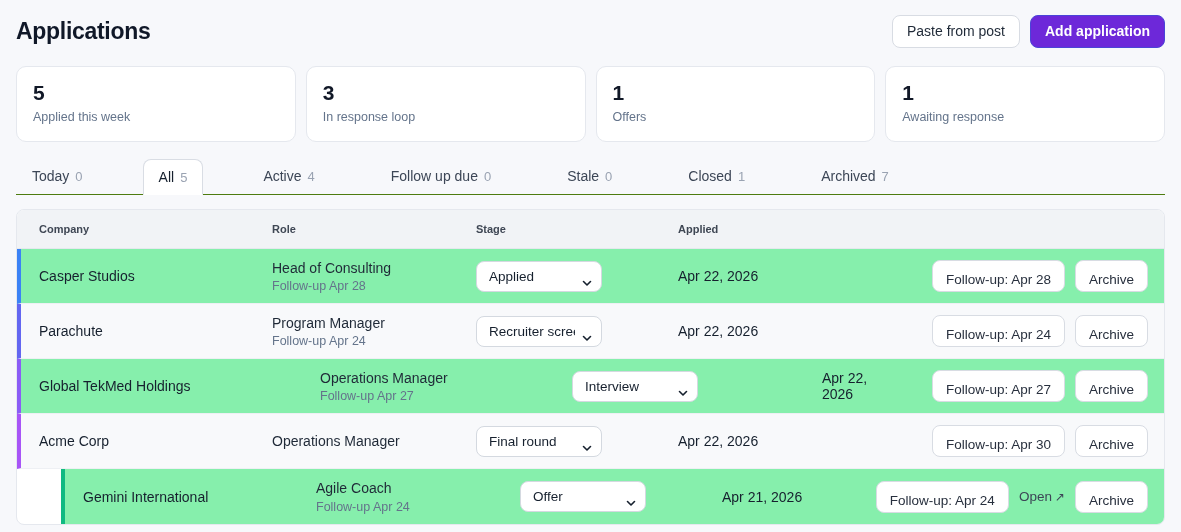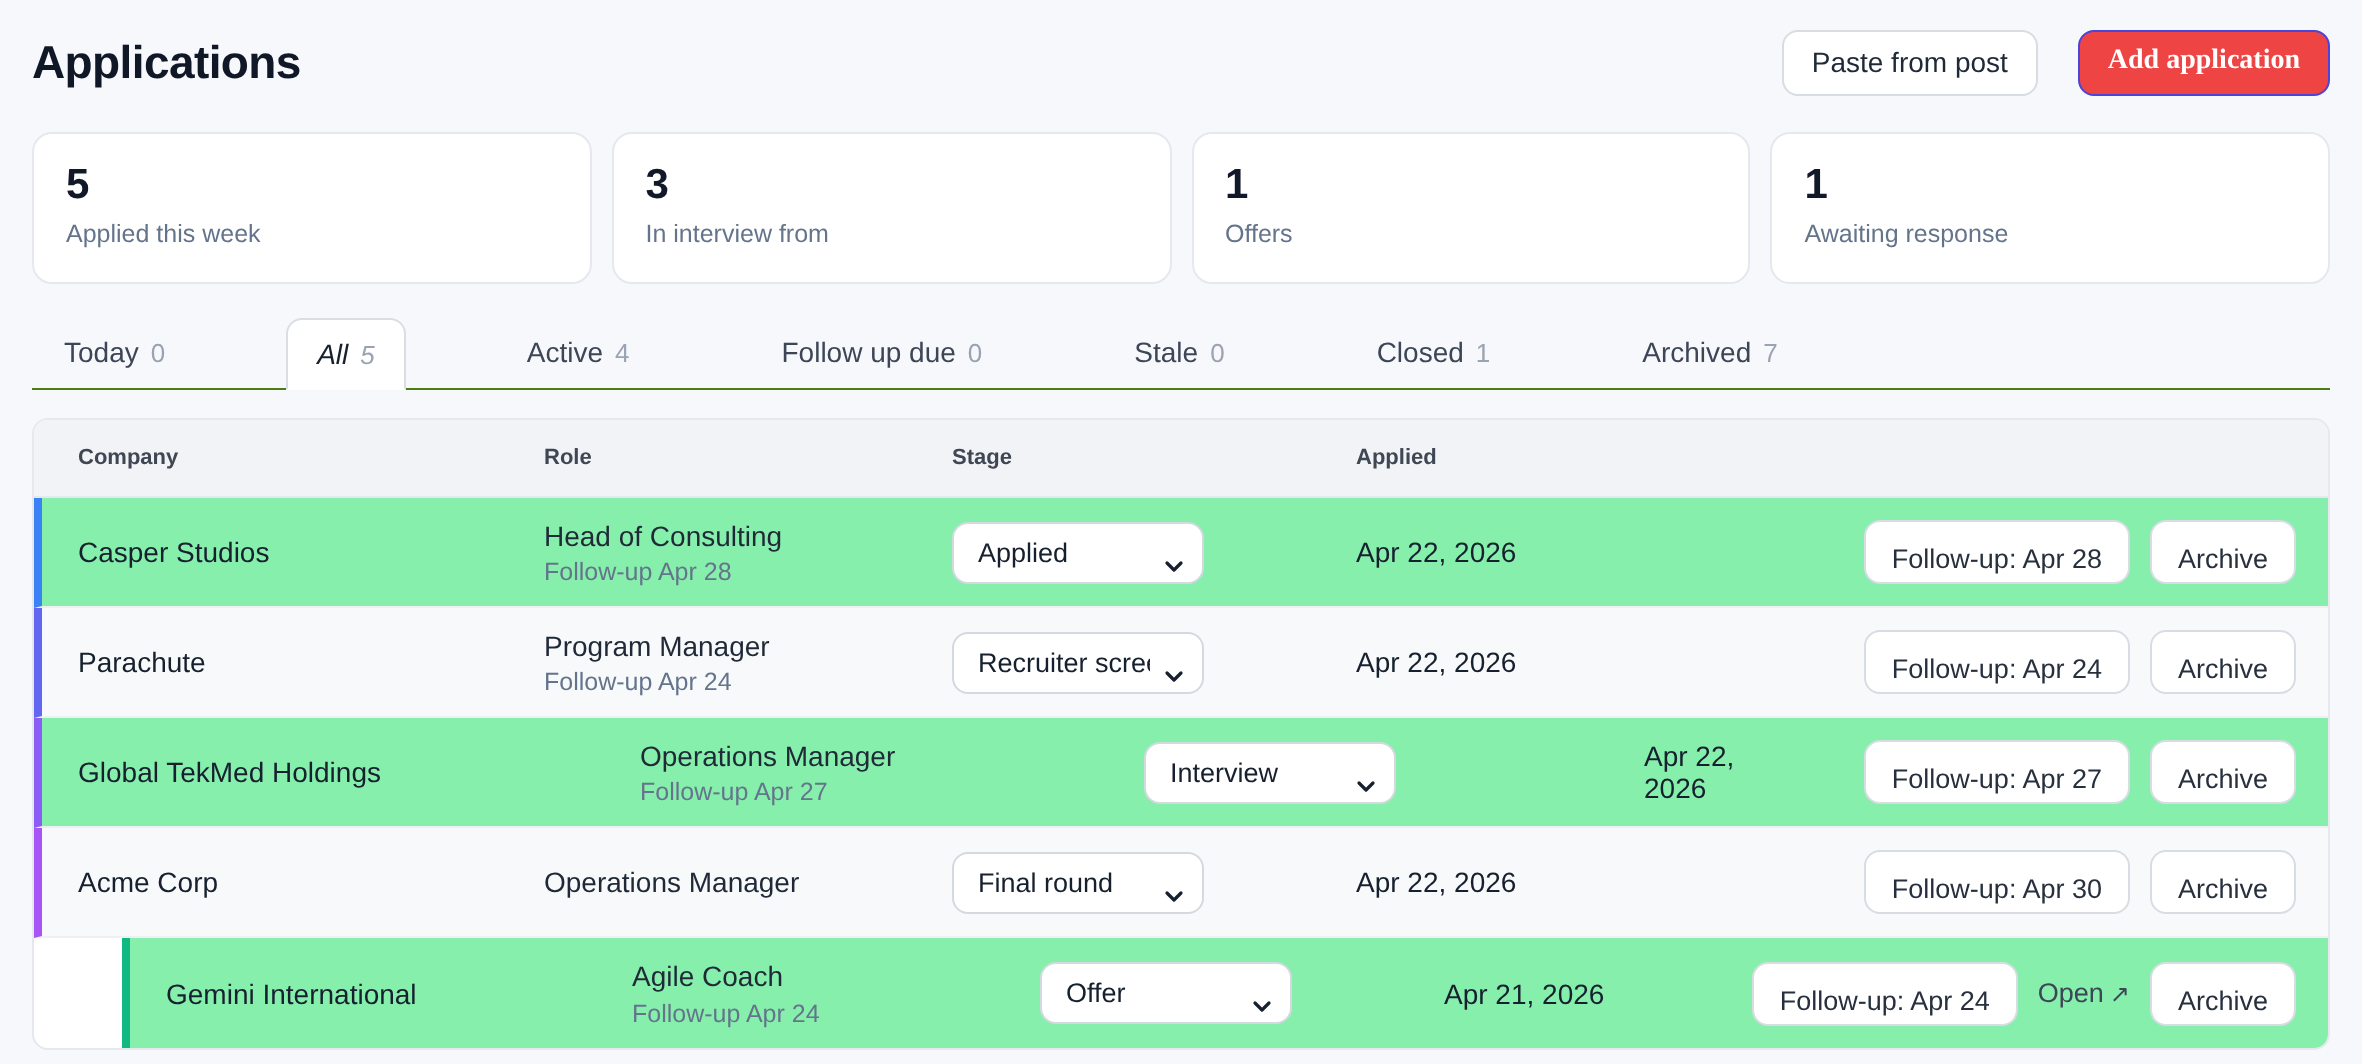--- a/index.html
+++ b/index.html
@@ -8,48 +8,48 @@
     background: #f7f8fb;
     font-family: "Liberation Sans", "DejaVu Sans", sans-serif;
     color: #111827;
     overflow: hidden;
   }
   .page { padding: 13px 16px 0 16px; }
 
   
   .topbar { display: flex; align-items: center; justify-content: space-between; height: 36px; }
   .page-title { font-size: 23px; font-weight: 700; color: #101828; letter-spacing: -0.3px; }
-  .topbar-actions { display: flex; gap: 20px; }
+  .topbar-actions { display: flex; gap: 10px; }
   .btn {
     font-family: inherit; font-size: 14px; color: #1f2937;
     background: #fff; border: 1px solid #d8dce3; border-radius: 8px;
     height: 33px; padding: 0 14px; cursor: pointer; white-space: nowrap;
   }
-  .btn.primary { background: #ef4444; border-color: #4a44d8; color: #fff; font-weight: 600; font-family: Liberation Serif, serif; }
+  .btn.primary { background: #6d28d9; border-color: #4a44d8; color: #fff; font-weight: 600; }
 
   
   .stats { display: grid; grid-template-columns: repeat(4, 1fr); gap: 10px; margin-top: 17px; }
   .card {
     background: #fff; border: 1px solid #e5e8ee; border-radius: 10px;
     height: 76px; padding: 13px 16px;
   }
   .card .num { font-size: 21px; font-weight: 700; color: #111827; line-height: 1.25; }
   .card .lbl { font-size: 12.5px; color: #64748b; margin-top: 4px; }
 
   
   .tabs { display: flex; align-items: flex-end; margin-top: 16px; border-bottom: 1px solid #4d7c0f; gap: 44px; }
   .tab {
     font-family: inherit; font-size: 14px; color: #3c4656; background: transparent;
     border: 1px solid transparent; height: 36px; padding: 0 15px;
     display: flex; align-items: center; gap: 6px; cursor: pointer; white-space: nowrap;
   }
   .tab .count { font-size: 13px; color: #9aa3b2; }
   .tab.active {
     background: #fff; border: 1px solid #d9dde4; border-bottom-color: #fff;
-    border-radius: 8px 8px 0 0; margin-bottom: -1px; font-weight: 500; color: #16202e; font-style: italic;
+    border-radius: 8px 8px 0 0; margin-bottom: -1px; font-weight: 500; color: #16202e;
   }
 
   
   .table {
     margin-top: 14px; background: #fff;
     border: 1px solid #e5e8ee; border-radius: 8px; overflow: hidden;
   }
   .thead {
     display: grid; grid-template-columns: 233px 204px 202px 1fr auto;
     background: #f1f3f6; height: 39px; align-items: center;
@@ -103,21 +103,21 @@
   </div>
 
   <div class="stats">
 
   <div class="card">
         <div class="num">5</div>
         <div class="lbl">Applied this week</div>
       </div>
       <div class="card">
         <div class="num">3</div>
-        <div class="lbl">In interview from</div>
+        <div class="lbl">In response loop</div>
       </div>
       <div class="card">
         <div class="num">1</div>
         <div class="lbl">Offers</div>
       </div>
       <div class="card">
         <div class="num">1</div>
         <div class="lbl">Awaiting response</div>
       </div>
     </div>

